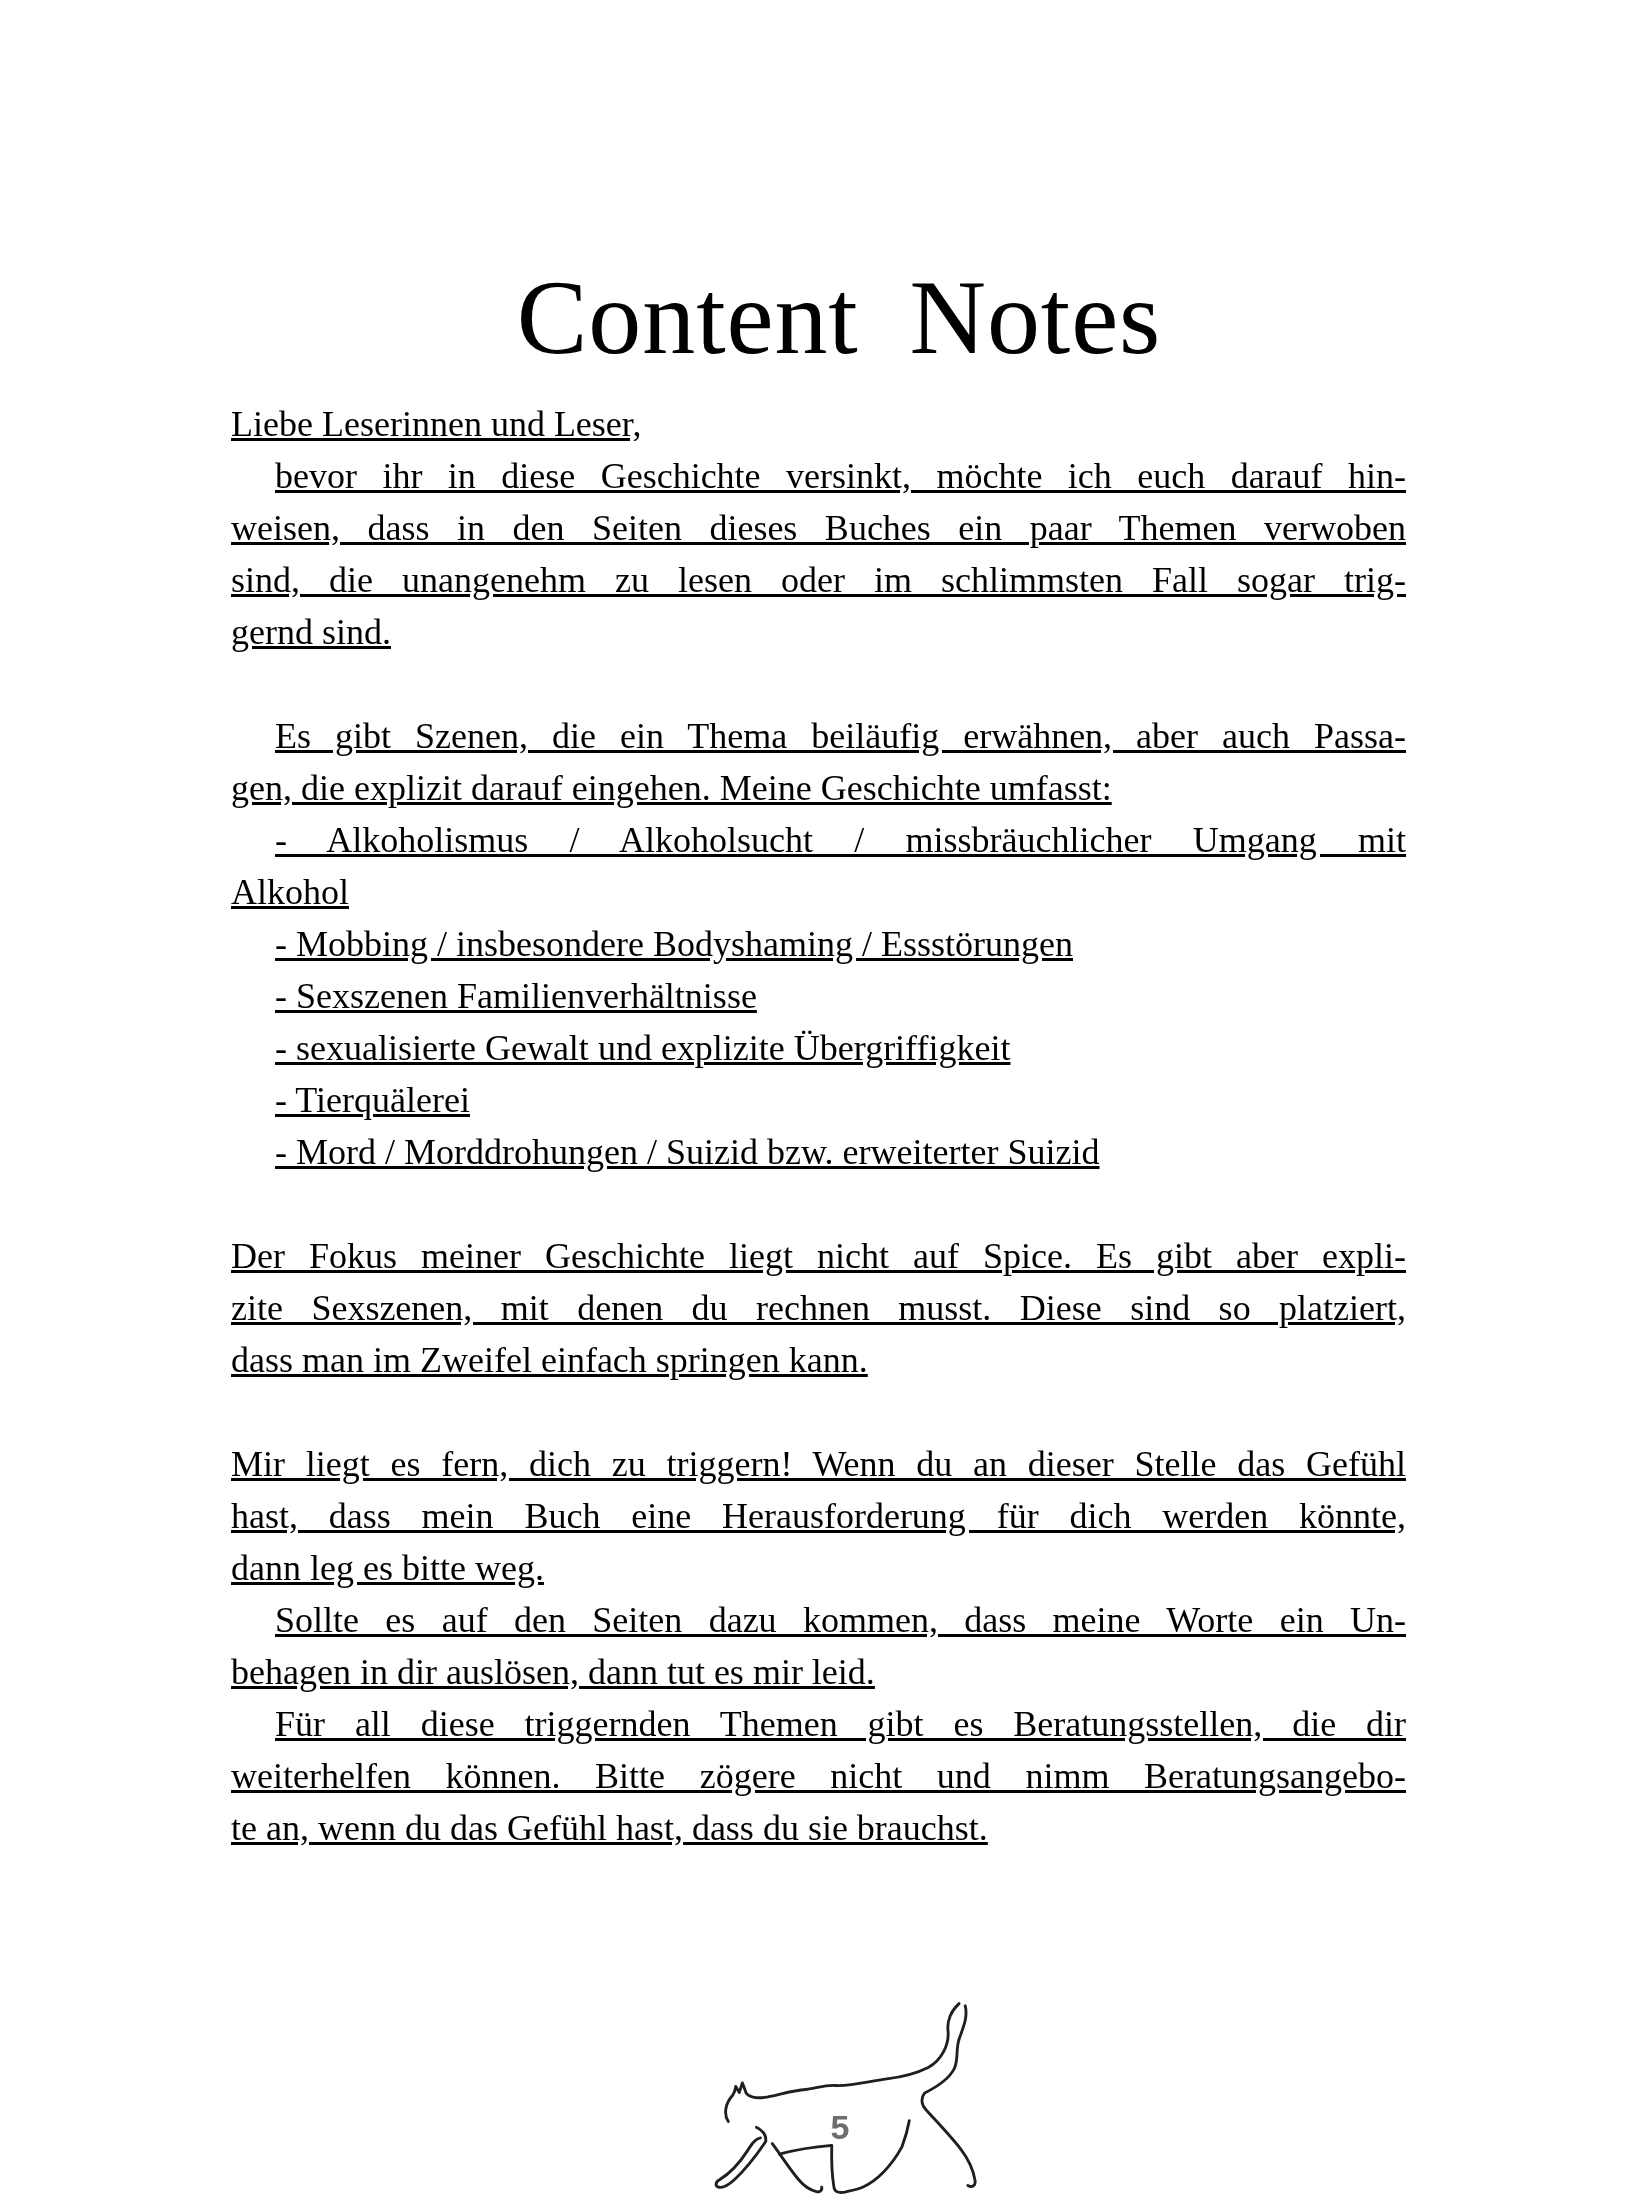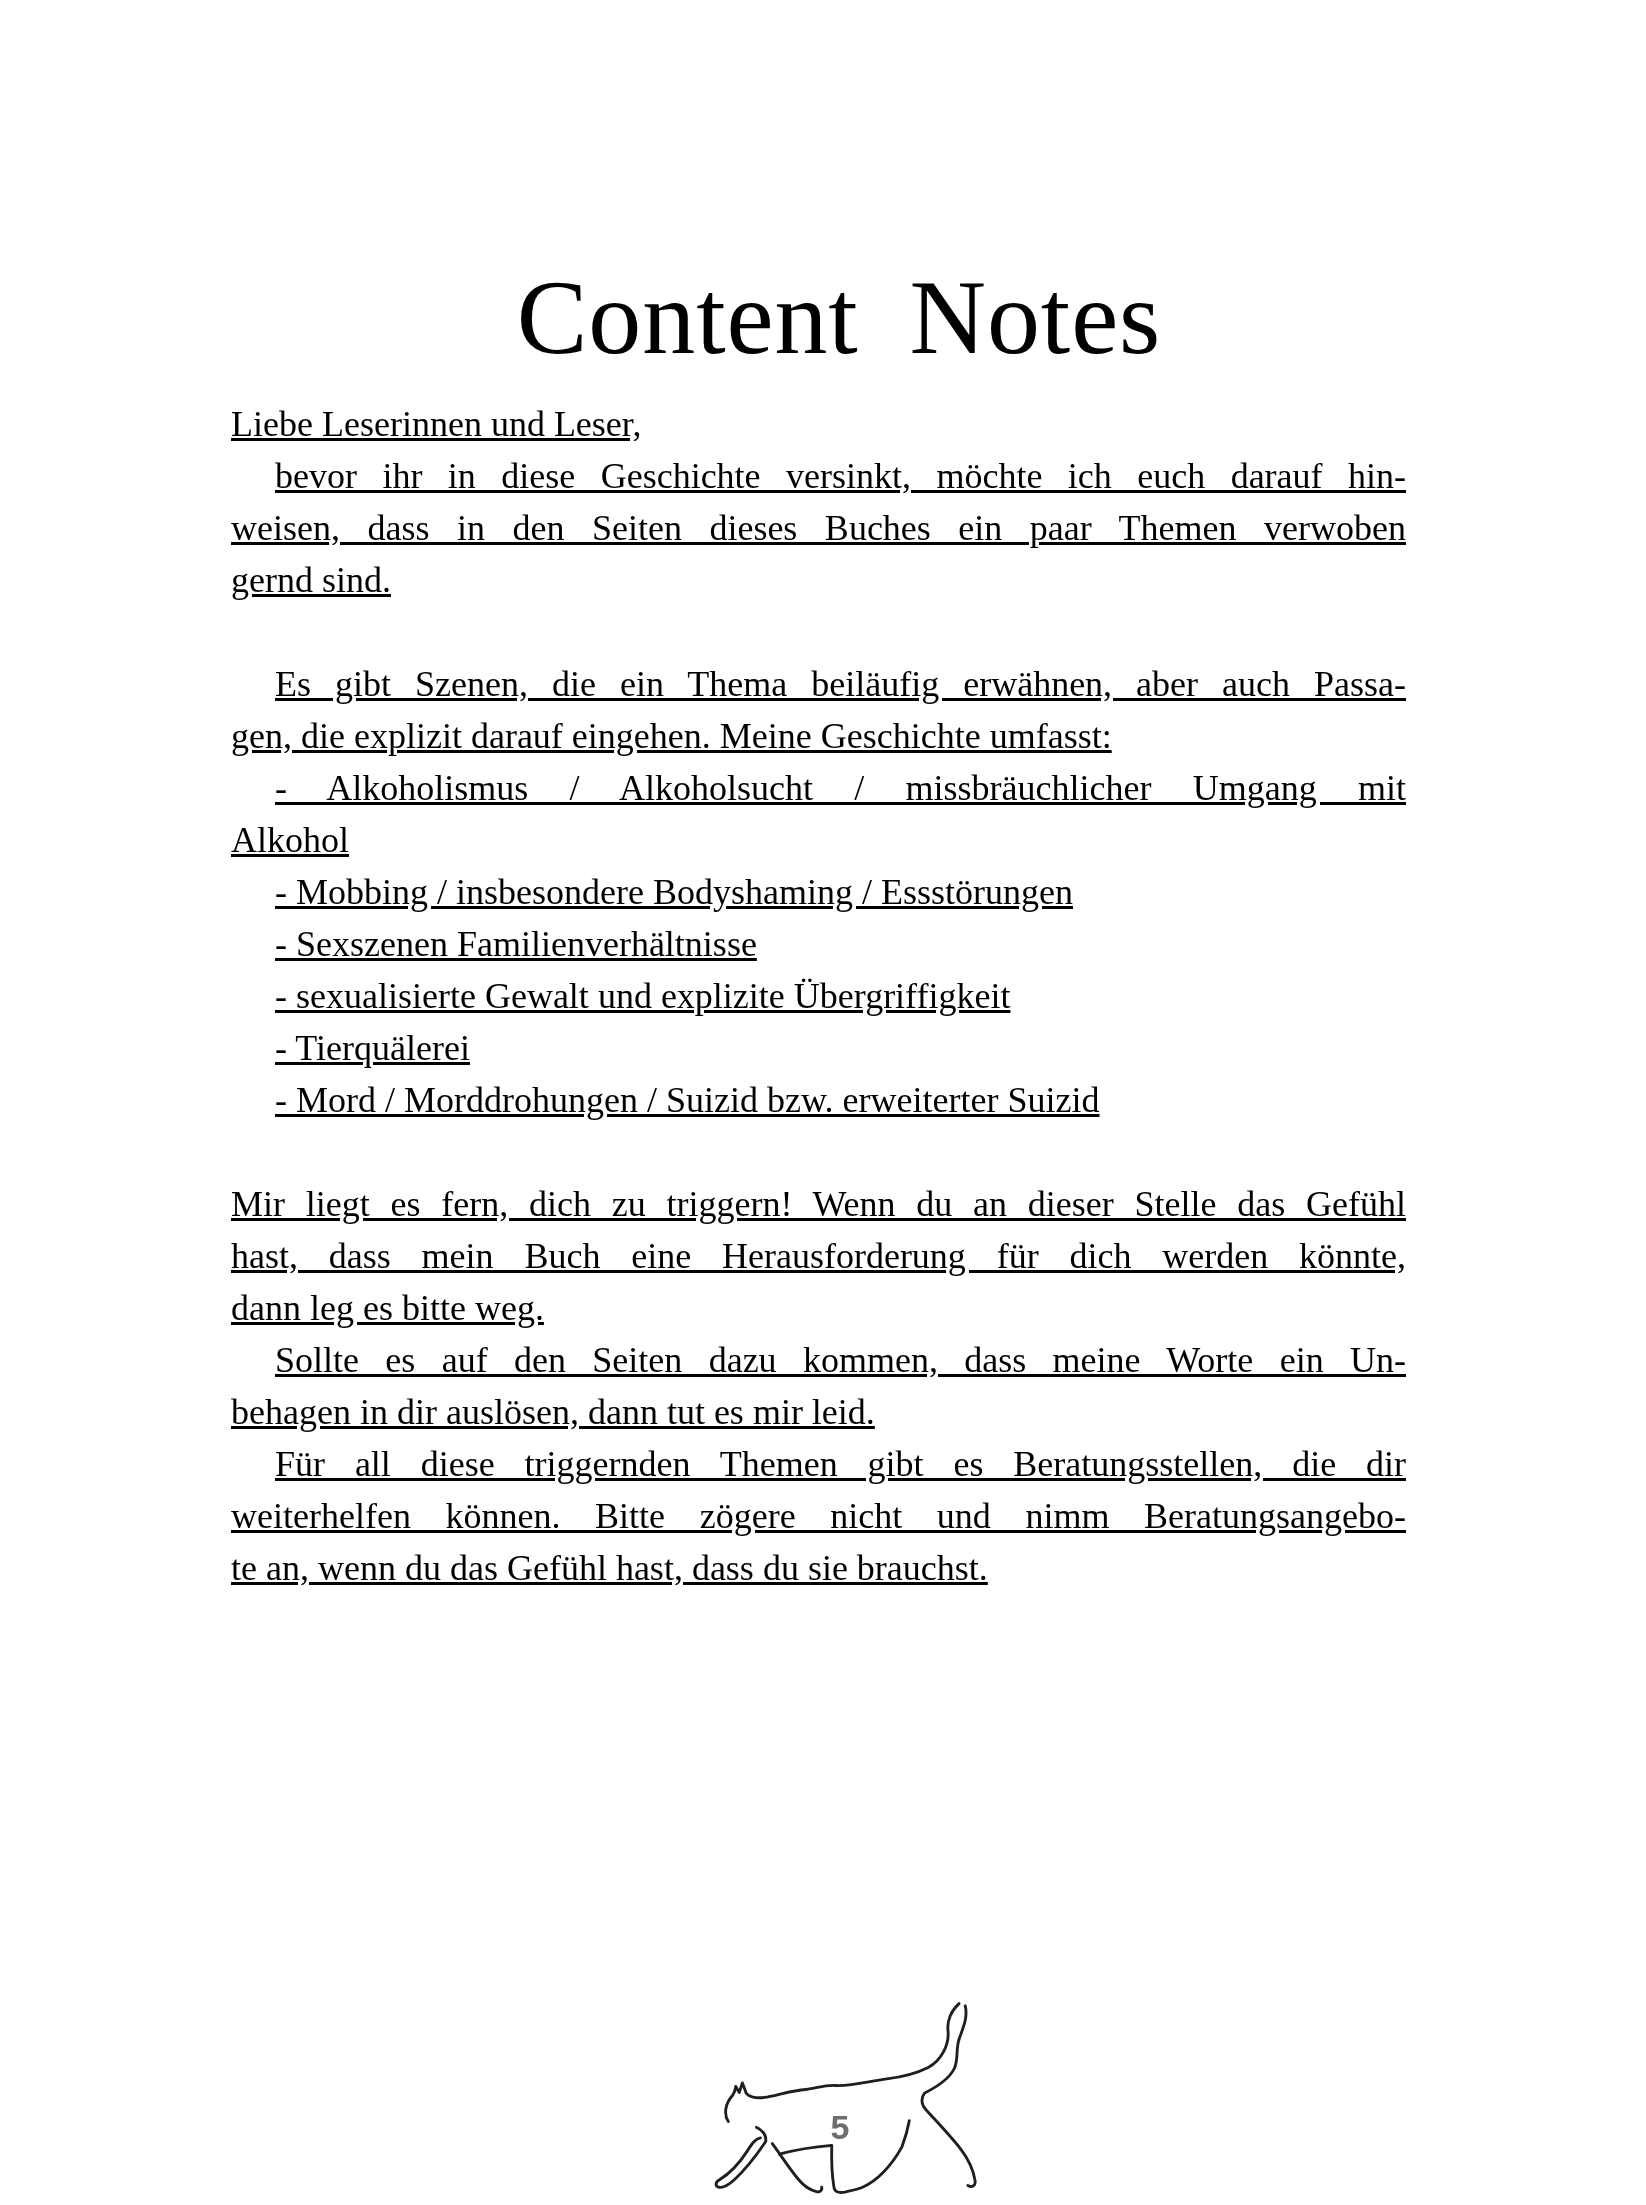--- a/index.html
+++ b/index.html
@@ -81,35 +81,41 @@
 <div class="page">
 
   <h1 class="title">Content Notes</h1>
 
   <main class="body-text">
 
     <p class="para">
       <span class="line last">Liebe Leserinnen und Leser,</span>
       <span class="line indent">bevor ihr in diese Geschichte versinkt, möchte ich euch darauf hin-</span>
       <span class="line">weisen, dass in den Seiten dieses Buches ein paar Themen verwoben</span>
+      <span class="line">sind, die unangenehm zu lesen oder im schlimmsten Fall sogar trig-</span>
       <span class="line last">gernd sind.</span>
     </p>
 
     <p class="para">
       <span class="line indent">Es gibt Szenen, die ein Thema beiläufig erwähnen, aber auch Passa-</span>
       <span class="line last">gen, die explizit darauf eingehen. Meine Geschichte umfasst:</span>
       <span class="line indent">- Alkoholismus / Alkoholsucht / missbräuchlicher Umgang mit</span>
       <span class="line last">Alkohol</span>
       <span class="line last indent">- Mobbing / insbesondere Bodyshaming / Essstörungen</span>
       <span class="line last indent">- Sexszenen Familienverhältnisse</span>
       <span class="line last indent">- sexualisierte Gewalt und explizite Übergriffigkeit</span>
       <span class="line last indent">- Tierquälerei</span>
       <span class="line last indent">- Mord / Morddrohungen / Suizid bzw. erweiterter Suizid</span>
     </p>
 
+    <p class="para">
+      <span class="line">Der Fokus meiner Geschichte liegt nicht auf Spice. Es gibt aber expli-</span>
+      <span class="line">zite Sexszenen, mit denen du rechnen musst. Diese sind so platziert,</span>
+      <span class="line last">dass man im Zweifel einfach springen kann.</span>
+    </p>
 
     <p class="para">
       <span class="line">Mir liegt es fern, dich zu triggern! Wenn du an dieser Stelle das Gefühl</span>
       <span class="line">hast, dass mein Buch eine Herausforderung für dich werden könnte,</span>
       <span class="line last">dann leg es bitte weg.</span>
       <span class="line indent">Sollte es auf den Seiten dazu kommen, dass meine Worte ein Un-</span>
       <span class="line last">behagen in dir auslösen, dann tut es mir leid.</span>
       <span class="line indent">Für all diese triggernden Themen gibt es Beratungsstellen, die dir</span>
       <span class="line">weiterhelfen können. Bitte zögere nicht und nimm Beratungsangebo-</span>
       <span class="line last">te an, wenn du das Gefühl hast, dass du sie brauchst.</span>

